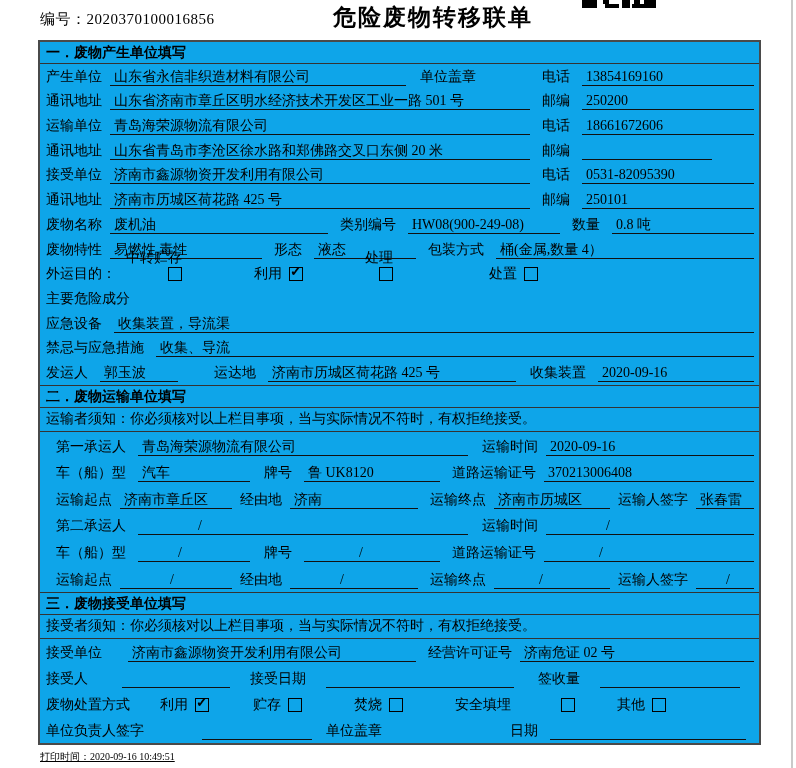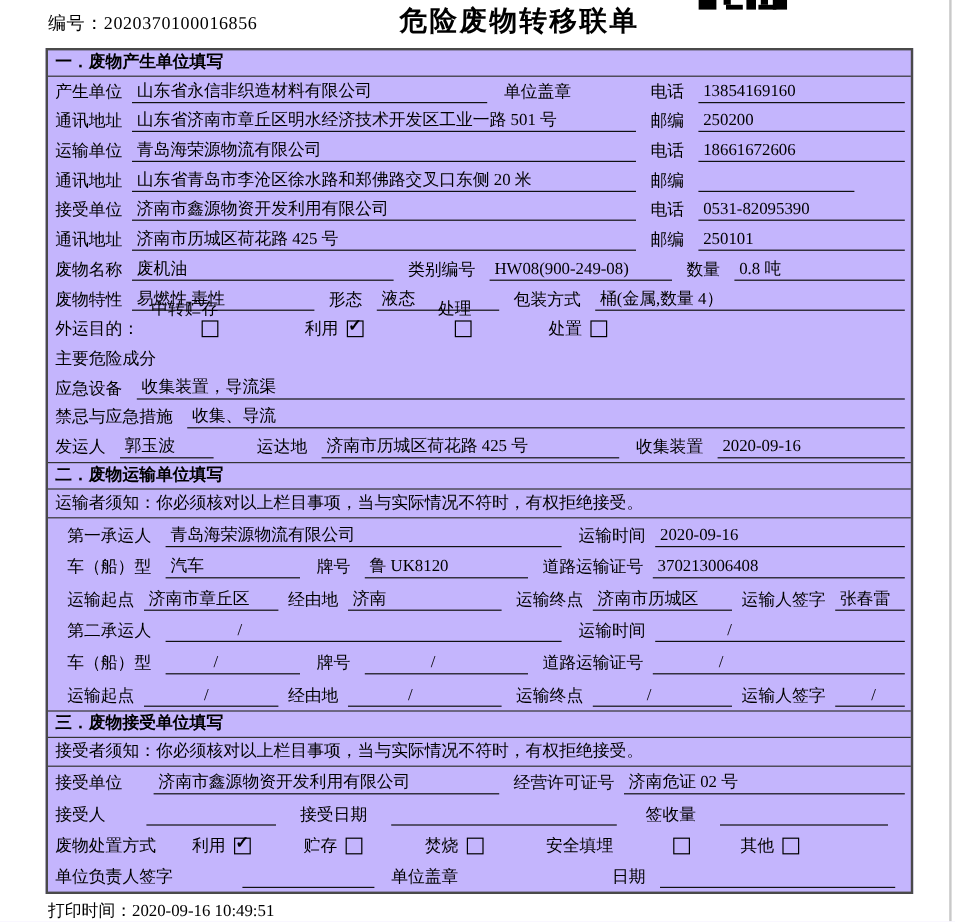--- a/index.html
+++ b/index.html
@@ -5,41 +5,41 @@
   html,body{margin:0;padding:0;background:#fff;}
   .sheet{
     position:relative;width:796px;height:768px;background:#ffffff;overflow:hidden;
     font-family:"Liberation Serif","DejaVu Serif",serif;color:#000;font-size:14px;
   }
   .doc-no{position:absolute;left:40px;top:10px;font-size:15px;letter-spacing:.5px;}
   .title{position:absolute;left:333px;top:2px;font-size:23px;font-weight:bold;letter-spacing:2px;}
   .qr-frag{position:absolute;left:582px;top:0;width:74px;height:9px;overflow:hidden;}
   .edge-line{position:absolute;right:3px;top:0;width:2px;height:768px;background:#c9c9c9;}
 
-  .form{position:absolute;left:38px;top:40px;width:719px;border:2px solid #4a4a4a;background:#c4b5fd;}
+  .form{position:absolute;left:38px;top:40px;width:719px;border:2px solid #4a4a4a;background:#0ea5e9;}
   .sec-header{height:21px;line-height:21px;font-weight:bold;padding-left:6px;font-size:14px;
     border-bottom:1px solid #333;}
   .sec-header.mid{border-top:1px solid #333;}
   .notice{height:23px;display:flex;align-items:center;padding-left:6px;border-bottom:1px solid #333;}
 
   .row{display:flex;align-items:flex-end;padding:0 5px 3px 6px;box-sizing:border-box;}
   .s1 .row{height:24.7px;}
   .s2 .row{height:26.6px;padding-left:16px;}
   .s3 .row{height:26px;}
   .lbl{white-space:nowrap;flex:0 0 auto;}
   .val{border-bottom:1px solid #111;padding:0 4px;white-space:nowrap;overflow:hidden;
        box-sizing:border-box;height:18px;line-height:18px;flex:0 0 auto;}
   .val.grow{flex:1 1 auto;}
   .ml8{margin-left:8px;} .ml12{margin-left:12px;} .ml14{margin-left:14px;}
   .sp{flex:0 0 auto;}
   .cb{width:12px;height:12px;border:1px solid #000;display:inline-block;position:relative;
       margin-left:7px;flex:0 0 auto;margin-bottom:2px;}
   .cb.checked::after{content:"\2713";position:absolute;left:0px;top:-5px;font-size:14px;font-weight:bold;}
   .opt{display:flex;align-items:flex-end;}
-  .print-line{position:absolute;left:40px;top:750px;font-size:14px;}
+  .print-line{position:absolute;left:40px;top:750px;font-size:10px;text-decoration:underline;}
 </style>
 </head>
 <body>
 
 <div class="sheet">
 
   <div class="doc-no">
     <span>编号：</span><span>2020370100016856</span>
   </div>
 
@@ -131,21 +131,21 @@
           <span class="cb"></span>
         </span>
         <span class="opt" style="margin-left:72px;">
           <span class="lbl">利用</span>
           <span class="cb checked"></span>
         </span>
         <span class="opt" style="margin-left:62px;flex-direction:column;">
           <span class="lbl">处理</span>
           <span class="cb"></span>
         </span>
-        <span class="opt" style="margin-left:64px;">
+        <span class="opt" style="margin-left:96px;">
           <span class="lbl">处置</span>
           <span class="cb"></span>
         </span>
       </div>
 
       <div class="row">
         <span class="lbl">主要危险成分</span>
       </div>
 
       <div class="row">

